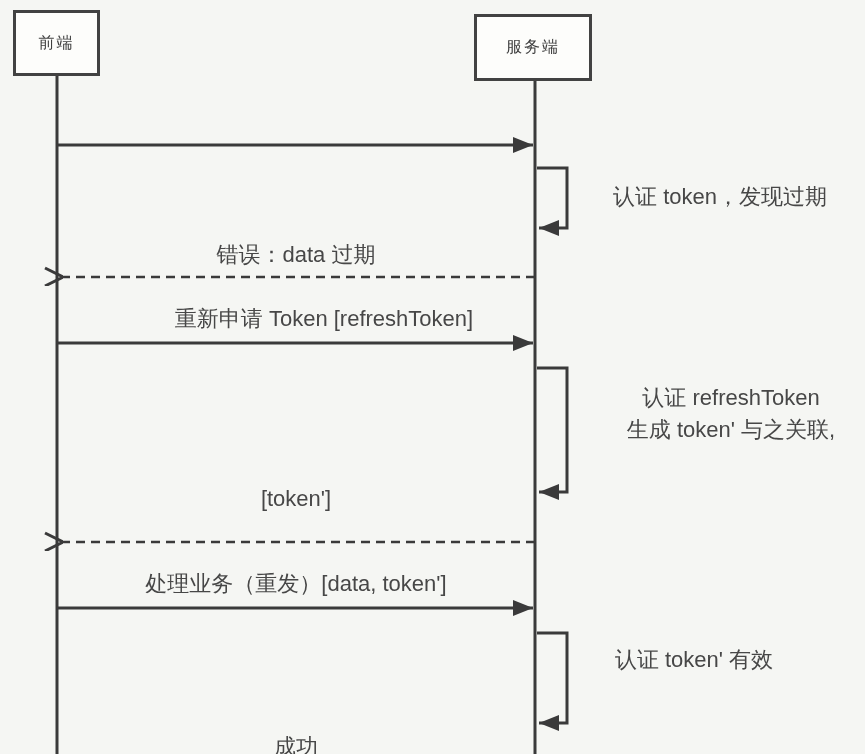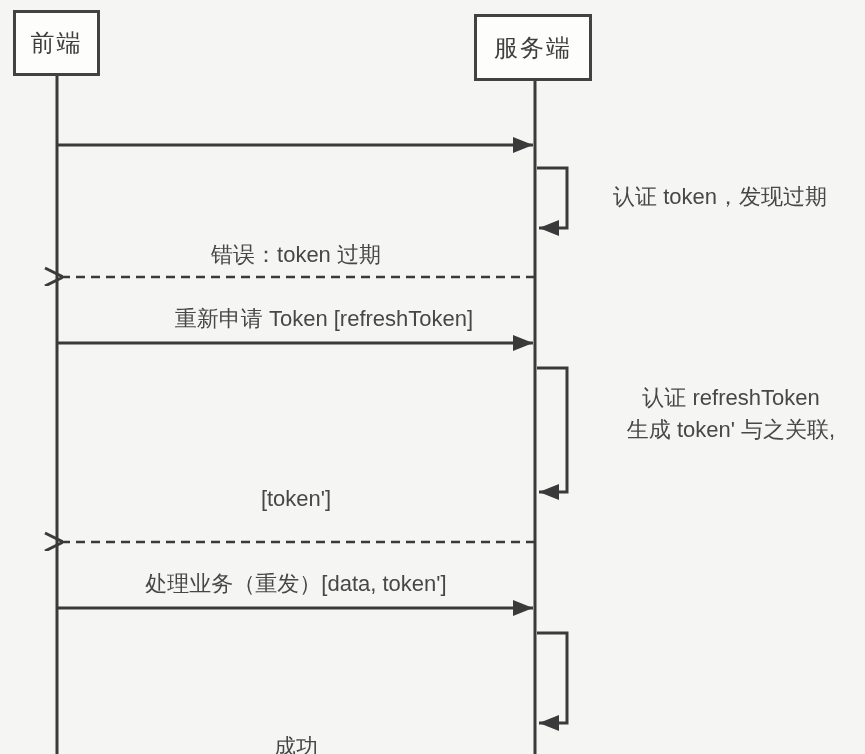--- a/index.html
+++ b/index.html
@@ -10,21 +10,21 @@
     overflow:hidden;
     font-family:"Liberation Sans","DejaVu Sans",sans-serif;
     color:#474747;
   }
   .layer{position:absolute;left:0;top:0;width:865px;height:754px;}
   .actor{
     position:absolute;
     border:3px solid #424242;
     background:#fdfdfb;
     display:flex;align-items:center;justify-content:center;
-    font-size:24px;color:#3f3f3f;
+    font-size:16px;color:#3f3f3f;
     box-sizing:border-box;
     letter-spacing:2px;
   }
   .msg-label{
     position:absolute;
     left:57px;width:478px;
     text-align:center;
     font-size:22px;
     white-space:nowrap;
   }
@@ -71,31 +71,32 @@
     <path d="M537,633 L567,633 L567,723 L539,723" fill="none" stroke="#3a3a3a" stroke-width="3" marker-end="url(#mArrowFilled)"></path>
   </svg>
 
   <div class="actor" style="left:13px;top:10px;width:87px;height:66px;">
     <span>前端</span>
   </div>
   <div class="actor" style="left:474px;top:14px;width:118px;height:67px;">
     <span>服务端</span>
   </div>
 
-  <div class="msg-label" style="top:240px;">错误：token 过期</div>
+  <div class="msg-label" style="top:240px;">错误：data 过期</div>
   <div class="msg-label" style="top:304px;margin-left:28px;">重新申请 Token [refreshToken]</div>
   <div class="msg-label" style="top:486px;">[token']</div>
   <div class="msg-label" style="top:569px;">处理业务（重发）[data, token']</div>
   <div class="msg-label" style="top:732px;">成功</div>
 
   <div class="note" style="left:592px;top:181px;width:256px;">
     <div>认证 token，发现过期</div>
   </div>
 
   <div class="note" style="left:600px;top:382px;width:262px;">
     <div>认证 refreshToken</div>
     <div>生成 token' 与之关联,</div>
   </div>
 
   <div class="note" style="left:580px;top:645px;width:228px;line-height:30px;">
+    <div>认证 token' 有效</div>
   </div>
 
 </div>
 
 </body></html>

